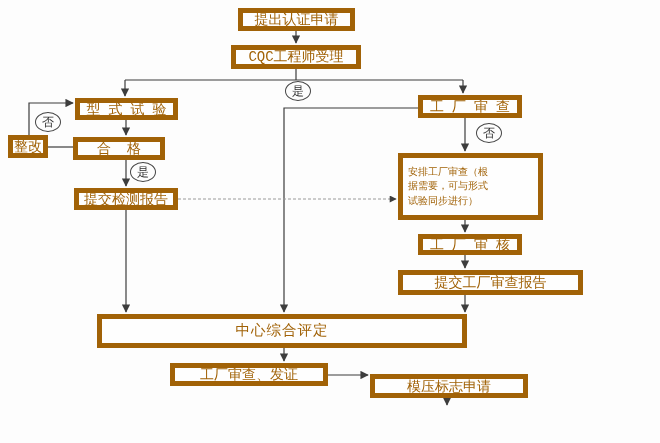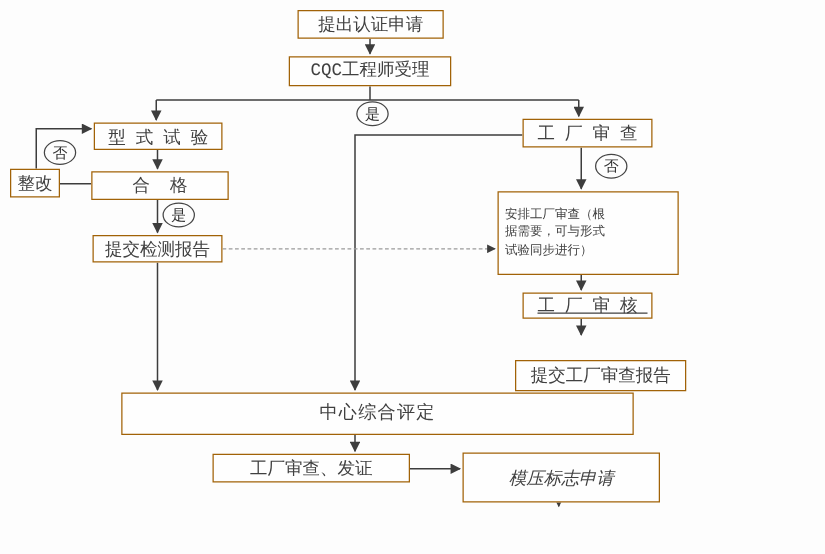--- a/index.html
+++ b/index.html
@@ -7,23 +7,23 @@
     position:relative;
     width:660px;height:443px;
     background:#fdfdfd;
     font-family:"Liberation Sans","DejaVu Sans",sans-serif;
     overflow:hidden;
   }
   .wires{position:absolute;left:0;top:0;width:660px;height:443px;}
   .node{
     position:absolute;
     box-sizing:border-box;
-    border:1px solid #a16207;
+    border:5px solid #a16207;
     background:#fefefe;
-    color:#404040;
+    color:#a16207;
     display:flex;align-items:center;justify-content:center;
     font-size:14px;
     line-height:1.2;
     white-space:nowrap;
   }
   .node.spaced{letter-spacing:8px;text-indent:8px;}
   .node.spaced-wide{letter-spacing:16px;text-indent:16px;}
   .node.multiline{
     white-space:pre-line;
     justify-content:flex-start;
@@ -79,39 +79,39 @@
   </svg>
 
   <div class="node" style="left:238px;top:8px;width:117px;height:23px;">提出认证申请</div>
 
   <div class="node" style="left:231px;top:45px;width:130px;height:24px;font-family:Liberation Mono, monospace;">CQC工程师受理</div>
 
   <div class="node spaced" style="left:75px;top:98px;width:103px;height:22px;">型式试验</div>
 
   <div class="node" style="left:8px;top:135px;width:40px;height:23px;">整改</div>
 
-  <div class="node spaced-wide" style="left:73px;top:137px;width:110px;height:23px;">合格</div>
+  <div class="node spaced-wide" style="left:73px;top:137px;width:92px;height:23px;">合格</div>
 
   <div class="node" style="left:74px;top:188px;width:104px;height:22px;">提交检测报告</div>
 
   <div class="node spaced" style="left:418px;top:95px;width:104px;height:23px;">工厂审查</div>
 
   <div class="node multiline" style="left:398px;top:153px;width:145px;height:67px;">安排工厂审查（根
 据需要，可与形式
 试验同步进行）</div>
 
   <div class="node spaced" style="left:418px;top:234px;width:104px;height:21px;text-decoration:underline;">工厂审核</div>
 
-  <div class="node" style="left:398px;top:288px;width:137px;height:25px;margin-left:14px;">提交工厂审查报告</div>
+  <div class="node" style="left:398px;top:270px;width:185px;height:25px;">提交工厂审查报告</div>
 
-  <div class="node wide-box" style="left:97px;top:314px;width:410px;height:34px;">中心综合评定</div>
+  <div class="node wide-box" style="left:97px;top:314px;width:370px;height:34px;">中心综合评定</div>
 
   <div class="node" style="left:170px;top:363px;width:158px;height:23px;">工厂审查、发证</div>
 
-  <div class="node" style="left:370px;top:362px;width:158px;height:40px;font-style:italic;">模压标志申请</div>
+  <div class="node" style="left:370px;top:374px;width:158px;height:24px;">模压标志申请</div>
 
 
   <div class="oval" style="left:285px;top:81px;width:26px;height:20px;">是</div>
 
   <div class="oval" style="left:35px;top:112px;width:26px;height:20px;">否</div>
 
   <div class="oval" style="left:130px;top:162px;width:26px;height:20px;">是</div>
 
   <div class="oval" style="left:476px;top:123px;width:26px;height:20px;">否</div>
 

